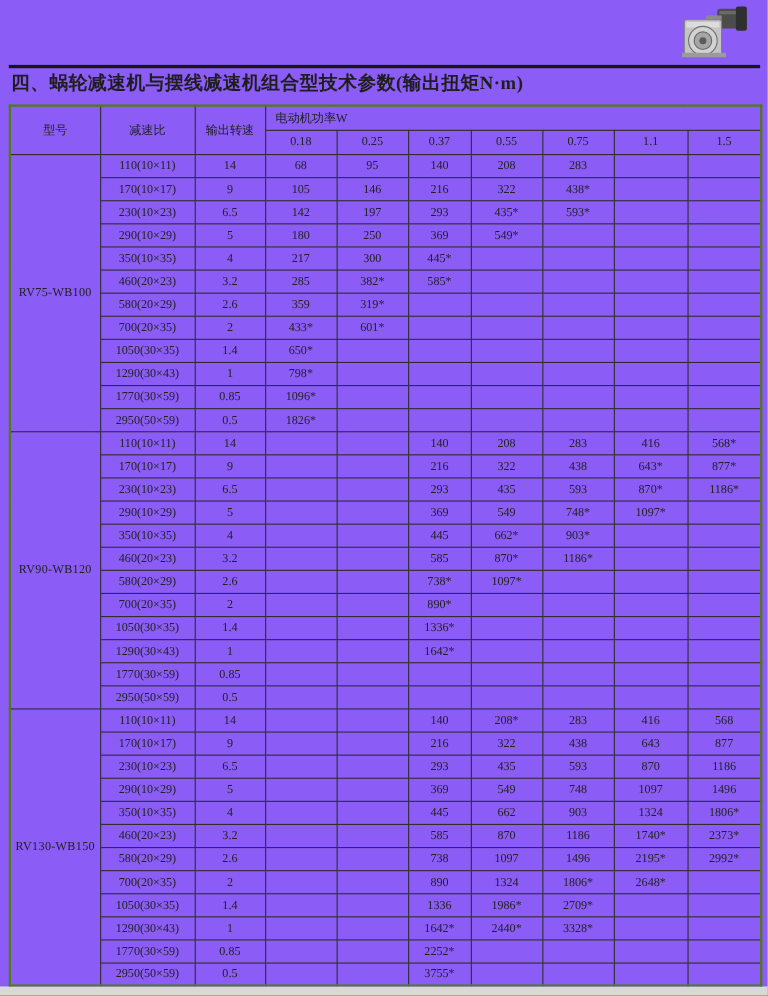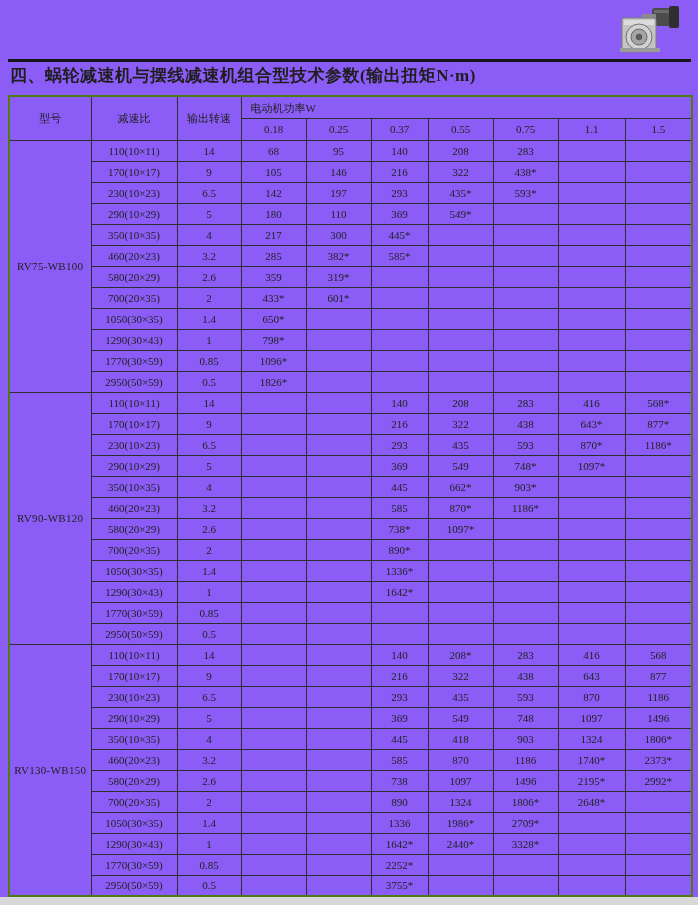--- a/index.html
+++ b/index.html
@@ -119,21 +119,21 @@
           <td>293</td>
           <td>435*</td>
           <td>593*</td>
           <td></td>
           <td></td>
         </tr>
         <tr>
           <td class="ratio-cell">290(10×29)</td>
           <td>5</td>
           <td>180</td>
-          <td>110</td>
+          <td>250</td>
           <td>369</td>
           <td>549*</td>
           <td></td>
           <td></td>
           <td></td>
         </tr>
         <tr>
           <td class="ratio-cell">350(10×35)</td>
           <td>4</td>
           <td>217</td>
@@ -398,21 +398,21 @@
           <td>748</td>
           <td>1097</td>
           <td>1496</td>
         </tr>
         <tr>
           <td class="ratio-cell">350(10×35)</td>
           <td>4</td>
           <td></td>
           <td></td>
           <td>445</td>
-          <td>418</td>
+          <td>662</td>
           <td>903</td>
           <td>1324</td>
           <td>1806*</td>
         </tr>
         <tr>
           <td class="ratio-cell">460(20×23)</td>
           <td>3.2</td>
           <td></td>
           <td></td>
           <td>585</td>

